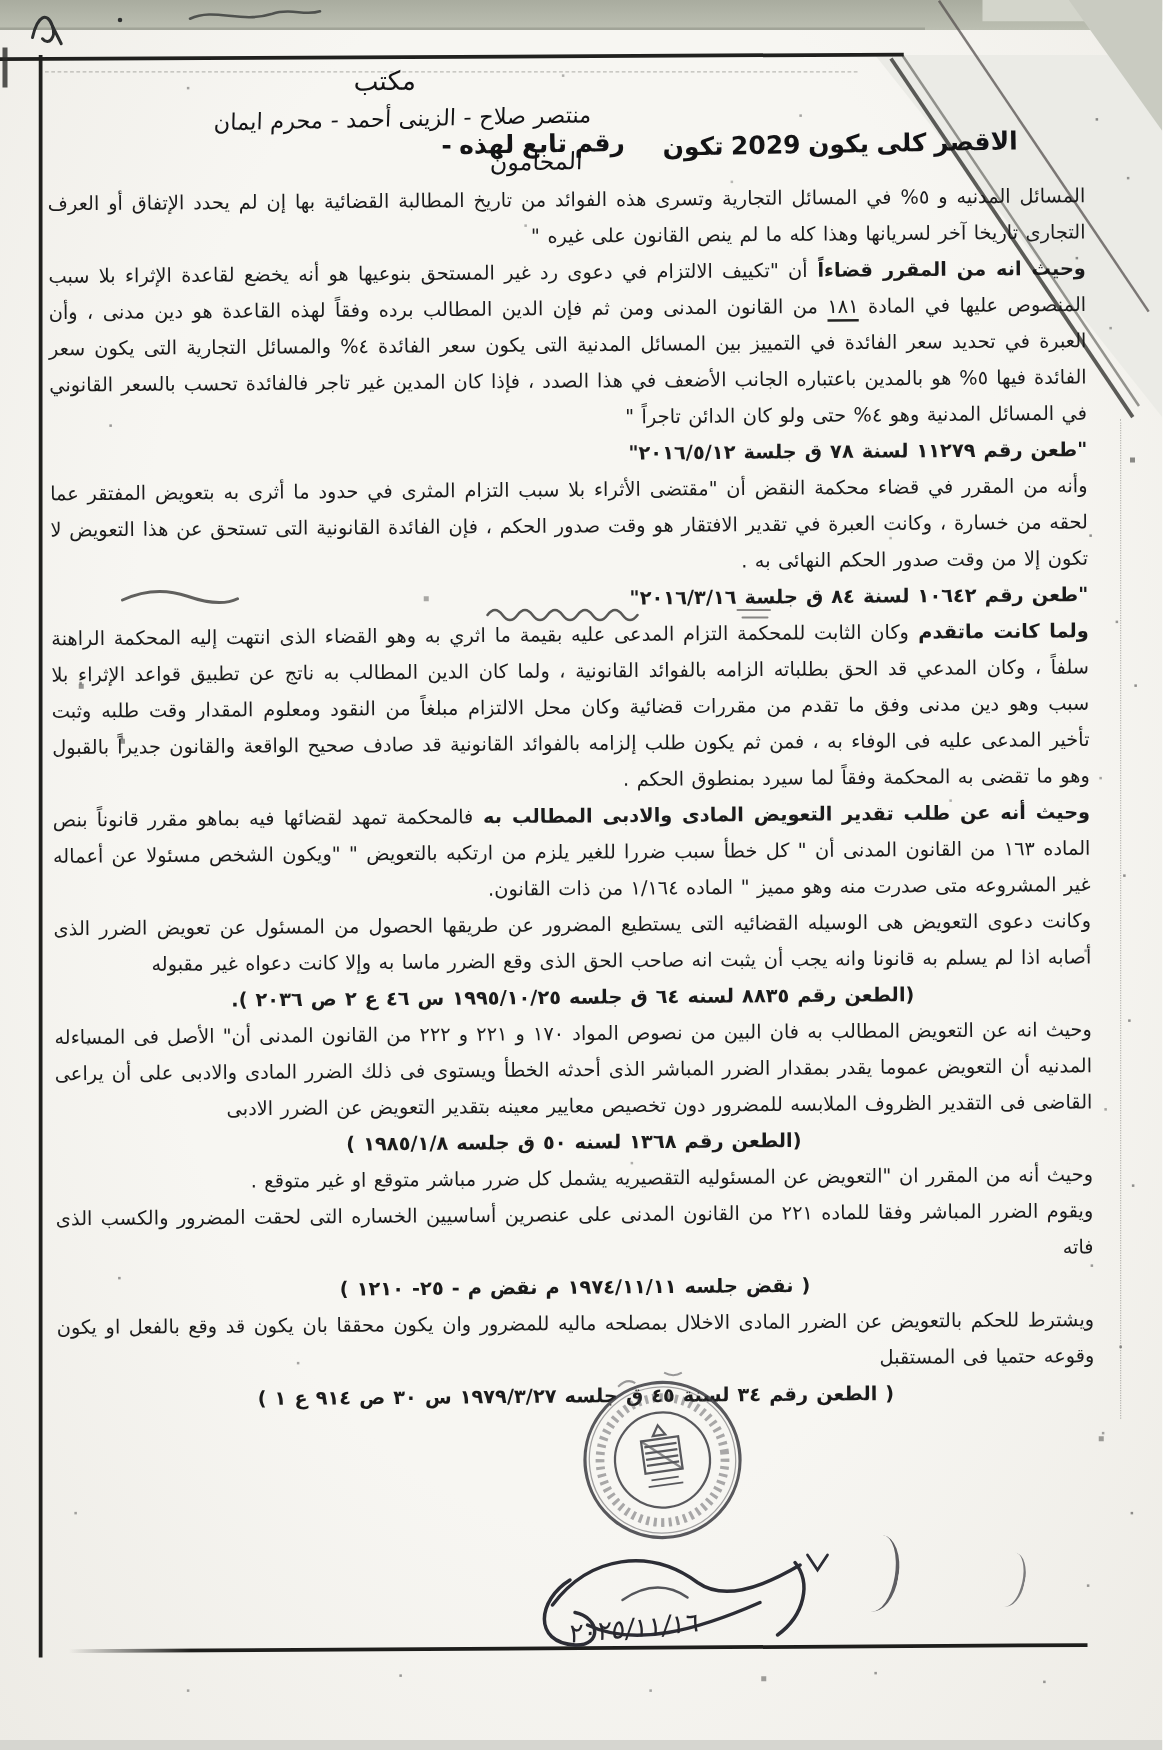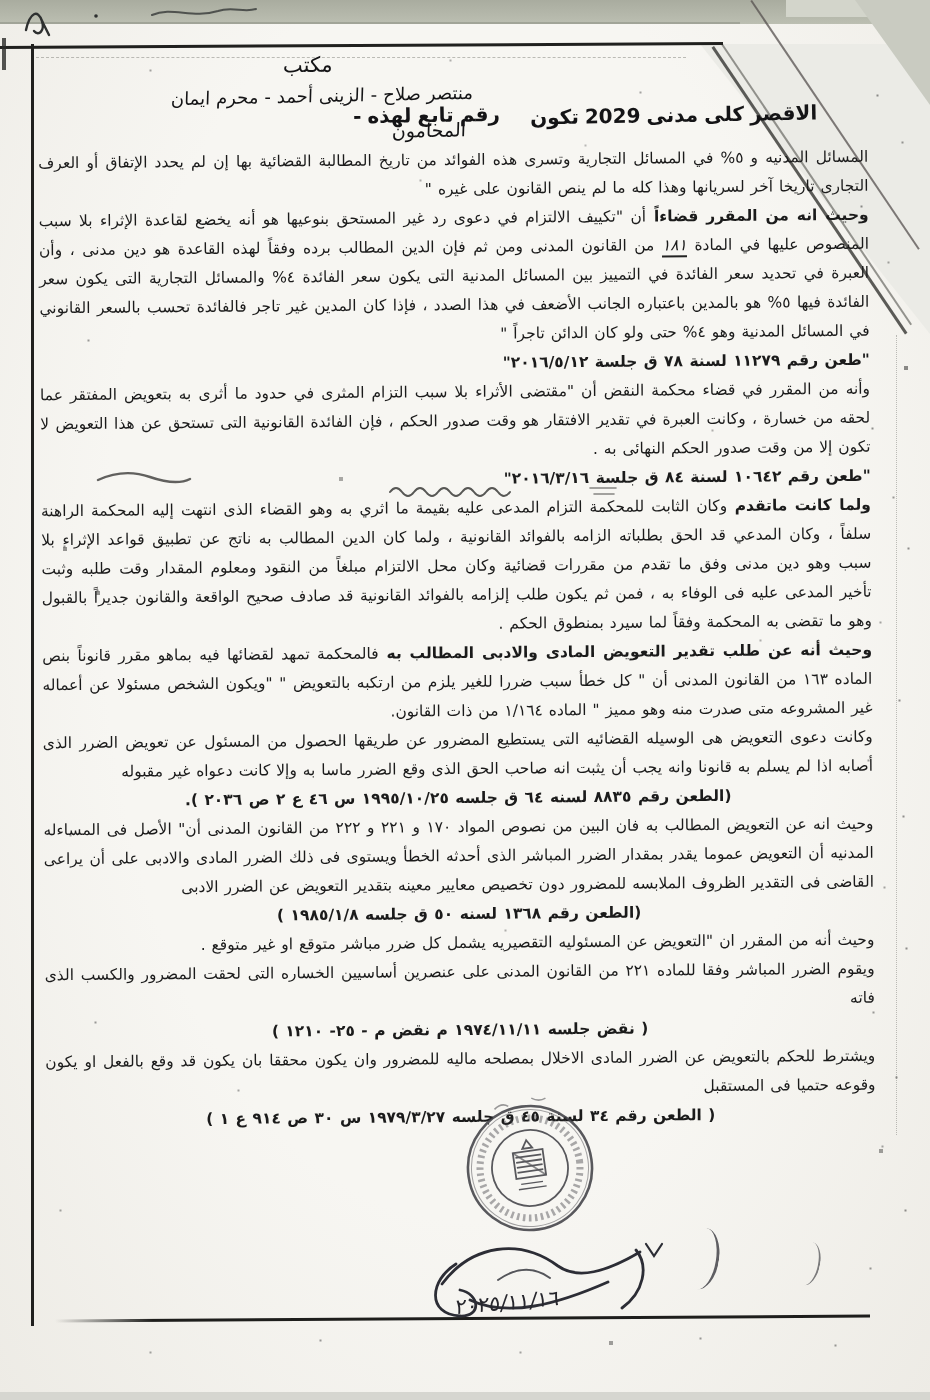--- a/index.html
+++ b/index.html
@@ -41,21 +41,21 @@
   .title-a{left:350px;top:103px;font-size:20px;font-weight:bold;transform:rotate(-1deg);}
   .title-b{left:527px;top:103px;font-size:20px;font-weight:bold;transform:rotate(-1deg);}
   .ltrw{direction:ltr;unicode-bidi:isolate;}
   .ltrw .w{display:inline-block;margin:0 3px;unicode-bidi:isolate;}
   
   .content{position:absolute;right:58px;top:146px;width:830px;direction:rtl;
            font-size:15.5px;line-height:29px;color:#1b1b1b;word-spacing:1px;
            transform:rotate(-0.45deg);}
   .para{text-align:justify;}
   .para .lead{font-weight:bold;}
-  .underlined{border-bottom:2px solid #222;padding-bottom:1px;font-style:italic;}
+  .underlined{border-bottom:2px solid #222;padding-bottom:1px;}
   .underlined:empty{border:none;}
   .cite{font-weight:bold;}
   .cite.cr{text-align:right;}
   .cite.cc{text-align:center;}
   
   .artifact{position:absolute;pointer-events:none;}
   .paren-mark{position:absolute;left:690px;top:1228px;width:26px;height:62px;
               border-right:3px solid #3a3a40;border-radius:0 60% 60% 0/0 50% 50% 0;
               transform:rotate(9deg);opacity:.8;}
   .paren-mark2{position:absolute;left:800px;top:1242px;width:18px;height:44px;
@@ -118,21 +118,21 @@
   <div class="frame-top-inner"></div>
   <div class="frame-left"></div>
   <div class="frame-bottom"></div>
   <div class="frame-right-faint"></div>
   <div class="corner-tick"></div>
 
   <div class="lh office">مكتب</div>
   <div class="lh lawyers ltrw"><span class="w" dir="rtl">ايمان</span><span class="w" dir="rtl">محرم</span><span class="w" dir="rtl">-</span><span class="w" dir="rtl">أحمد</span><span class="w" dir="rtl">الزينى</span><span class="w" dir="rtl">-</span><span class="w" dir="rtl">صلاح</span><span class="w" dir="rtl">منتصر</span></div>
   <div class="lh lawyers-title">المحامون</div>
   <div class="lh title-a ltrw"><span class="w" dir="rtl">-</span><span class="w" dir="rtl">لهذه</span><span class="w" dir="rtl">تابع</span><span class="w" dir="rtl">رقم</span></div>
-  <div class="lh title-b ltrw"><span class="w" dir="rtl">تكون</span><span class="w" dir="rtl">2029</span><span class="w" dir="rtl">مدنى</span><span class="w" dir="rtl">كلى</span><span class="w" dir="rtl">الاقصر</span></div>
+  <div class="lh title-b ltrw"><span class="w" dir="rtl">تكون</span><span class="w" dir="rtl">2029</span><span class="w" dir="rtl">يكون</span><span class="w" dir="rtl">كلى</span><span class="w" dir="rtl">الاقصر</span></div>
 
   <div class="content">
     <div class="para"><span>المسائل المدنيه و ٥% في المسائل التجارية وتسرى هذه الفوائد من تاريخ المطالبة القضائية بها إن لم يحدد الإتفاق أو العرف التجارى تاريخا آخر لسريانها وهذا كله ما لم ينص القانون على غيره "</span></div>
     <div class="para"><span class="lead">وحيث انه من المقرر قضاءاً </span><span>أن "تكييف الالتزام في دعوى رد غير المستحق بنوعيها هو أنه يخضع لقاعدة الإثراء بلا سبب المنصوص عليها في المادة </span><span class="underlined">١٨١</span><span> من القانون المدنى ومن ثم فإن الدين المطالب برده وفقاً لهذه القاعدة هو دين مدنى ، وأن العبرة في تحديد سعر الفائدة في التمييز بين المسائل المدنية التى يكون سعر الفائدة ٤% والمسائل التجارية التى يكون سعر الفائدة فيها ٥% هو بالمدين باعتباره الجانب الأضعف في هذا الصدد ، فإذا كان المدين غير تاجر فالفائدة تحسب بالسعر القانوني في المسائل المدنية وهو ٤% حتى ولو كان الدائن تاجراً "</span></div>
     <div class="para cite cr"><span>"طعن رقم ١١٢٧٩ لسنة ٧٨ ق جلسة ٢٠١٦/٥/١٢"</span></div>
     <div class="para"><span>وأنه من المقرر في قضاء محكمة النقض أن "مقتضى الأثراء بلا سبب التزام المثرى في حدود ما أثرى به بتعويض المفتقر عما لحقه من خسارة ، وكانت العبرة في تقدير الافتقار هو وقت صدور الحكم ، فإن الفائدة القانونية التى تستحق عن هذا التعويض لا تكون إلا من وقت صدور الحكم النهائى به .</span></div>
     <div class="para cite cr"><span>"طعن رقم ١٠٦٤٢ لسنة ٨٤ ق جلسة ٢٠١٦/٣/١٦"</span></div>
     <div class="para"><span class="lead">ولما كانت ماتقدم </span><span>وكان الثابت للمحكمة التزام المدعى عليه بقيمة ما اثري به وهو القضاء الذى انتهت إليه المحكمة الراهنة سلفاً ، وكان المدعي قد الحق بطلباته الزامه بالفوائد القانونية ، ولما كان الدين المطالب به ناتج عن تطبيق قواعد الإثراء بلا سبب وهو دين مدنى وفق ما تقدم من مقررات قضائية وكان محل الالتزام مبلغاً من النقود ومعلوم المقدار وقت طلبه وثبت تأخير المدعى عليه فى الوفاء به ، فمن ثم يكون طلب إلزامه بالفوائد القانونية قد صادف صحيح الواقعة والقانون جديراً بالقبول وهو ما تقضى به المحكمة وفقاً لما سيرد بمنطوق الحكم .</span></div>
     <div class="para"><span class="lead">وحيث أنه عن طلب تقدير التعويض المادى والادبى المطالب به </span><span>فالمحكمة تمهد لقضائها فيه بماهو مقرر قانوناً بنص الماده ١٦٣ من القانون المدنى أن " كل خطأ سبب ضررا للغير يلزم من ارتكبه بالتعويض " "ويكون الشخص مسئولا عن أعماله غير المشروعه متى صدرت منه وهو مميز " الماده ١/١٦٤ من ذات القانون.</span></div>
     <div class="para"><span>وكانت دعوى التعويض هى الوسيله القضائيه التى يستطيع المضرور عن طريقها الحصول من المسئول عن تعويض الضرر الذى أصابه اذا لم يسلم به قانونا وانه يجب أن يثبت انه صاحب الحق الذى وقع الضرر ماسا به وإلا كانت دعواه غير مقبوله</span></div>

